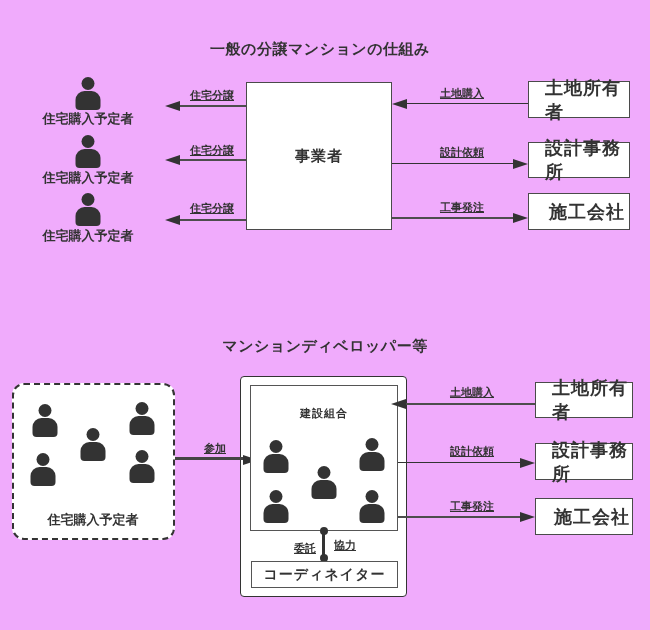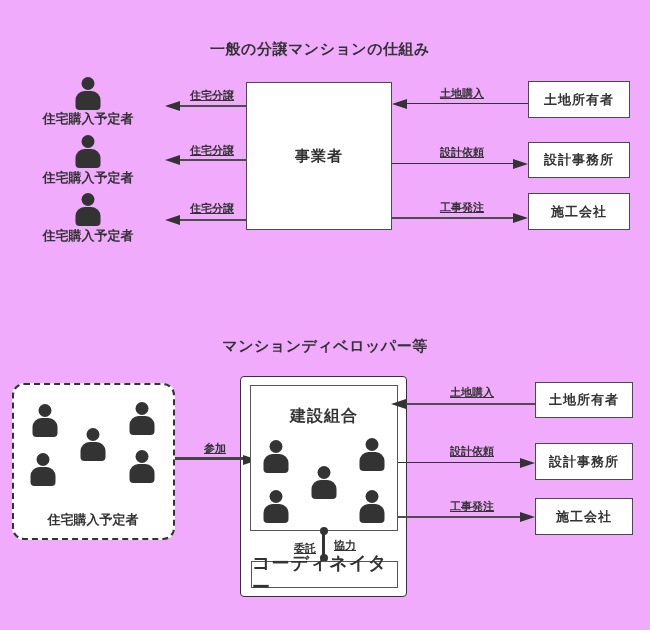--- a/index.html
+++ b/index.html
@@ -3,21 +3,21 @@
 <meta charset="utf-8">
 <style>
   * { margin:0; padding:0; box-sizing:border-box; }
   html,body { background:#ffffff; }
   body { font-family:"DejaVu Sans","Liberation Sans",sans-serif; }
   .canvas { position:relative; width:650px; height:630px; background:#f0abfc; overflow:hidden; }
 
   .dtitle { position:absolute; font-size:15px; font-weight:bold; color:#333; text-align:center; letter-spacing:0.5px; }
 
   .box { position:absolute; background:#fff; border:1.5px solid #4a4a4a; display:flex; align-items:center; justify-content:center; color:#333; font-weight:bold; }
-  .partner-box { font-size:13px; letter-spacing:1px; }
+  .partner-box { font-size:18px; letter-spacing:1px;padding-left:16px; }
 
   .hline { position:absolute; background:#4d4d4d; height:2px; }
   .hline.thin { height:1px; background:#333; }
   .hline.xthick { height:3px; background:#444; }
 
   .ah-left { position:absolute; width:0; height:0; border-top:5px solid transparent; border-bottom:5px solid transparent; border-right:15px solid #333; }
   .ah-right { position:absolute; width:0; height:0; border-top:5px solid transparent; border-bottom:5px solid transparent; border-left:15px solid #333; }
 
   .albl { position:absolute; font-size:11px; font-weight:bold; color:#333; text-align:center; white-space:nowrap;text-decoration:underline; }
 
@@ -28,26 +28,26 @@
   .plbl { position:absolute; font-size:13px; font-weight:bold; color:#333; text-align:center; white-space:nowrap; }
 
   .operator-box { flex-direction:column; }
   .operator-title { font-size:15px; letter-spacing:1px; }
   .operator-sub { font-size:10px; margin-top:3px; letter-spacing:0; }
 
   .dashed-box { position:absolute; border:2px dashed #333; border-radius:12px; background:#fff; }
 
   .outer-box { position:absolute; border:1.5px solid #333; border-radius:4px; background:#fff; }
   .union-box { position:absolute; border:1.5px solid #555; background:#fff; }
-  .union-title { position:absolute; width:100%; top:20px; text-align:center; font-size:16px; font-weight:bold; color:#333; letter-spacing:1px; }
+  .union-title { position:absolute; width:100%; top:20px; text-align:center; font-size:11px; font-weight:bold; color:#333; letter-spacing:1px; }
 
   .vline { position:absolute; width:3px; background:#333; }
   .dot { position:absolute; width:8px; height:8px; border-radius:50%; background:#333; }
 
-  .coord-box { font-size:18px; letter-spacing:1px; }
+  .coord-box { font-size:14px; letter-spacing:1px; }
 </style>
 </head>
 <body>
 
 <div class="canvas">
 
   <div>
 
     <div class="dtitle" style="left:190px;top:40px;width:260px">一般の分譲マンションの仕組み</div>
 

